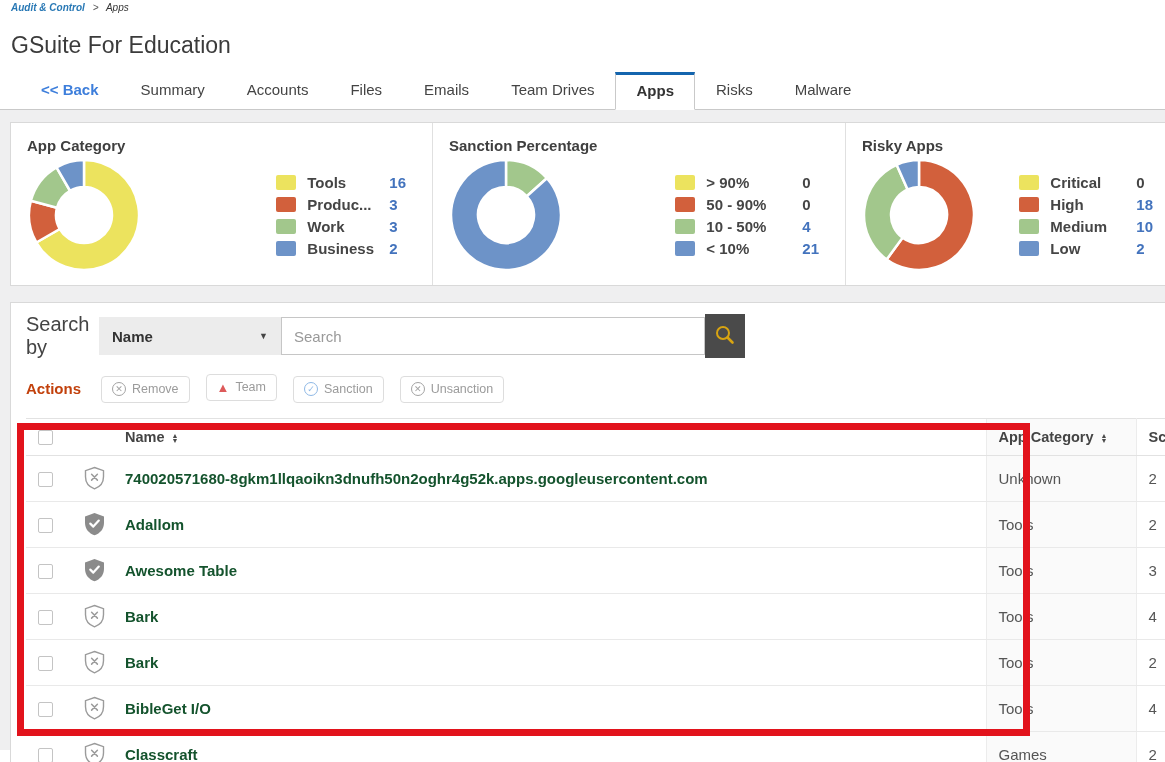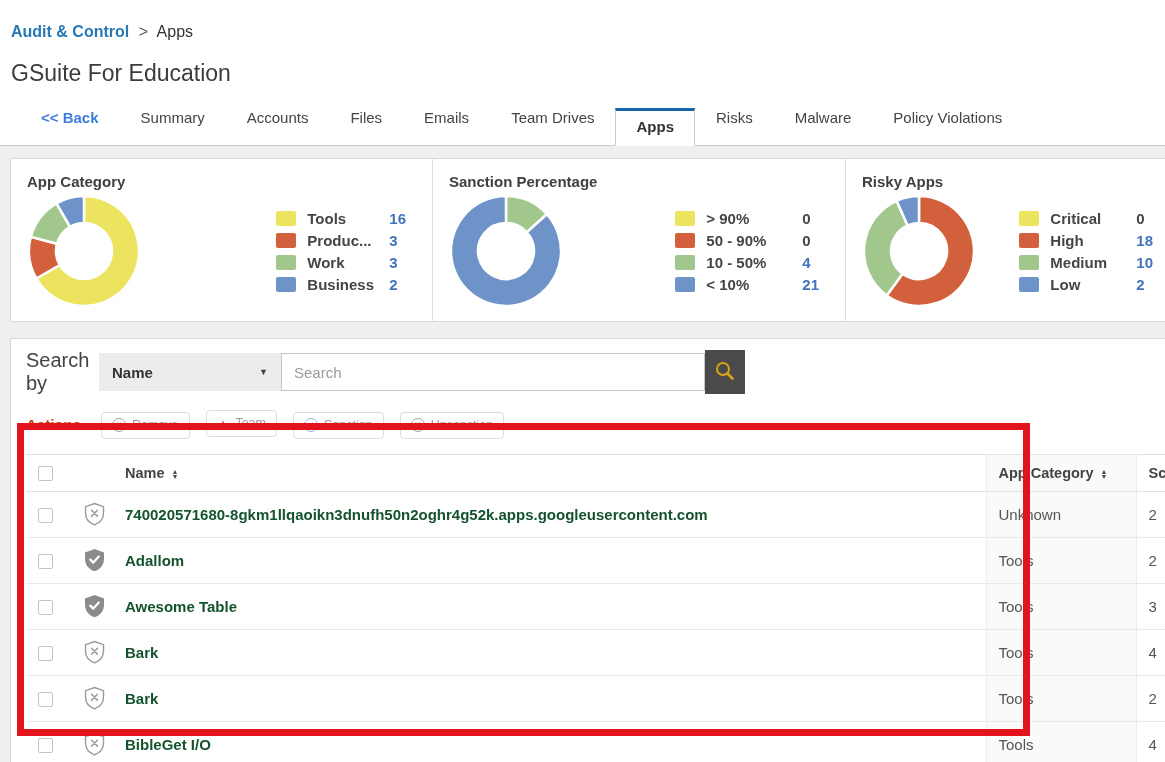--- a/index.html
+++ b/index.html
@@ -2,29 +2,29 @@
 <html><head>
 <meta charset="utf-8">
 <style>
   * { box-sizing: border-box; margin: 0; padding: 0; }
   html,body { width:1165px; height:762px; overflow:hidden; }
   body {
     font-family:"Liberation Sans", sans-serif;
     background:#ffffff; color:#444; position:relative;
   }
   
-  .breadcrumb { padding:23px 0 0 11px; font-size:16px; }
+  .breadcrumb { padding:2px 0 0 11px; font-size:10px;font-style:italic; }
   .breadcrumb a { color:#2878b5; font-weight:700; text-decoration:none; cursor:pointer; }
   .breadcrumb .sep { color:#555; margin:0 5px; }
   .breadcrumb .cur { color:#333; }
   
   h1.page-title { margin:19px 0 13px 11px; font-size:23px; font-weight:400; color:#3b3b3b; }
   
   .tabbar { display:flex; align-items:flex-end; padding-left:20px; border-bottom:1px solid #c9c9c9; }
-  .tab { padding:9px 21px 19px; font-size:15px; color:#444; white-space:nowrap; cursor:pointer; }
+  .tab { padding:9px 21px 11px; font-size:15px; color:#444; white-space:nowrap; cursor:pointer; }
   .tab.back { color:#3d7edb; font-weight:700; }
   .tab.active {
     background:#fff; font-weight:700; color:#333;
     border:1px solid #c9c9c9; border-top:3px solid #1465ae; border-bottom:1px solid #fff;
     margin-bottom:-1px; padding:7px 20px 10px;
   }
   
   .content { background:#efeff0; padding:12px 0 0 10px; height:640px; }
   .panel { background:#fff; border:1px solid #d9d9d9; width:1170px; }
   
@@ -101,21 +101,20 @@
 <div class="tabbar" id="tabbar">
   <div class="tab back">&lt;&lt; Back</div>
 <div class="tab">Summary</div>
     <div class="tab">Accounts</div>
     <div class="tab">Files</div>
     <div class="tab">Emails</div>
     <div class="tab">Team Drives</div>
     <div class="tab active">Apps</div>
     <div class="tab">Risks</div>
     <div class="tab">Malware</div>
-    <div class="tab">Policy Violations</div>
   </div>
 
 <div class="content">
 
   <div class="panel charts-panel">
     <div class="chart-section">
       <div class="chart-title">App Category</div>
       <div class="chart-body">
         <div class="donut">
             <svg width="118" height="118" viewBox="0 0 118 118">

